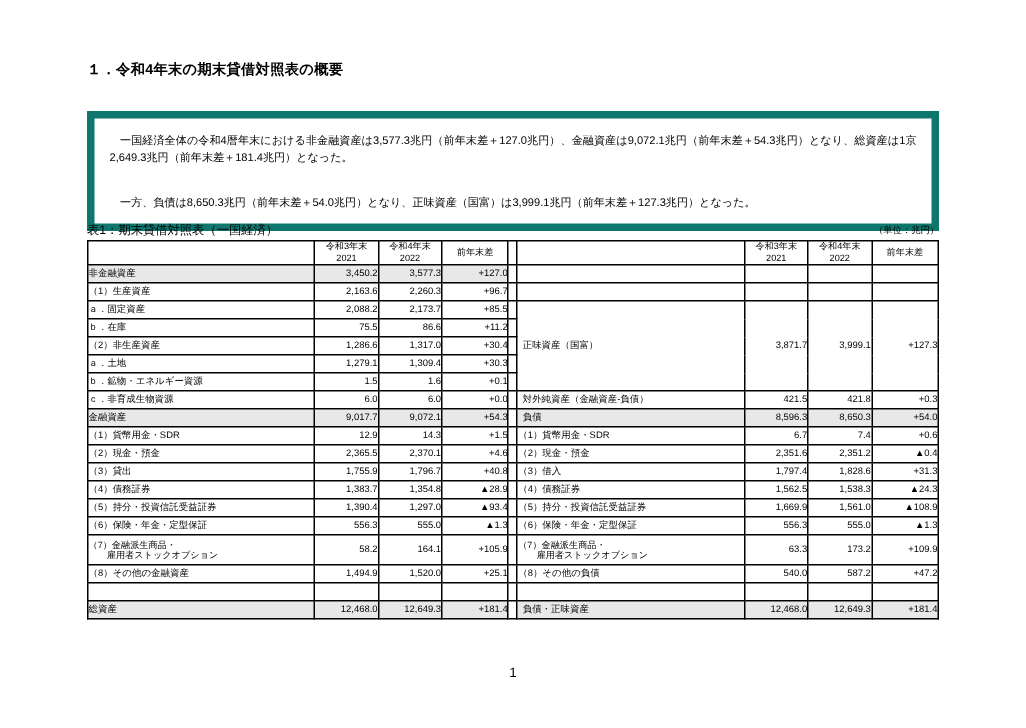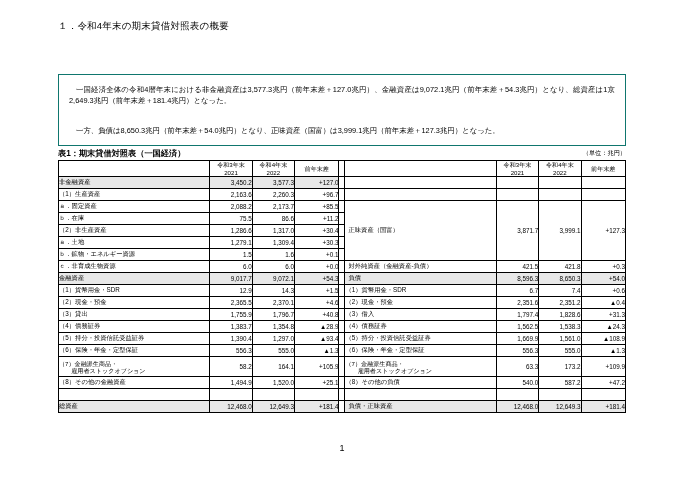--- a/index.html
+++ b/index.html
@@ -18,50 +18,50 @@
   .page {
     position: absolute;
     left: 0; top: 0;
     width: 684px;
     height: 485px;
     background: #fff;
   }
   .title {
     position: absolute;
     left: 58px;
-    top: 20px;
+    top: 40px;
     font-size: 9.5px;
-    font-weight: normal;
+    font-weight: bold;
     letter-spacing: 0.2px;
   }
   .lead-box {
     position: absolute;
     left: 58px;
     top: 74px;
     width: 568px;
-    border: 1px solid #0f766e;
+    border: 5px solid #0f766e;
     box-sizing: border-box;
     padding: 9px 10px 9px 10px;
   }
   .lead-p {
     font-size: 7.4px;
     line-height: 1.55;
     text-align: justify;
     margin: 0;
     text-indent: 7px;
   }
   .lead-p + .lead-p {
     margin-top: 18px;
   }
   .table-caption {
     position: absolute;
     left: 58px;
     top: 148px;
     font-size: 8.2px;
-    font-weight: bold;
+    font-weight: normal;
     text-align: right;
   }
   .unit-note {
     position: absolute;
     right: 58px;
     top: 149px;
     font-size: 6.2px;
   }
   .tbl-wrap {
     position: absolute;

